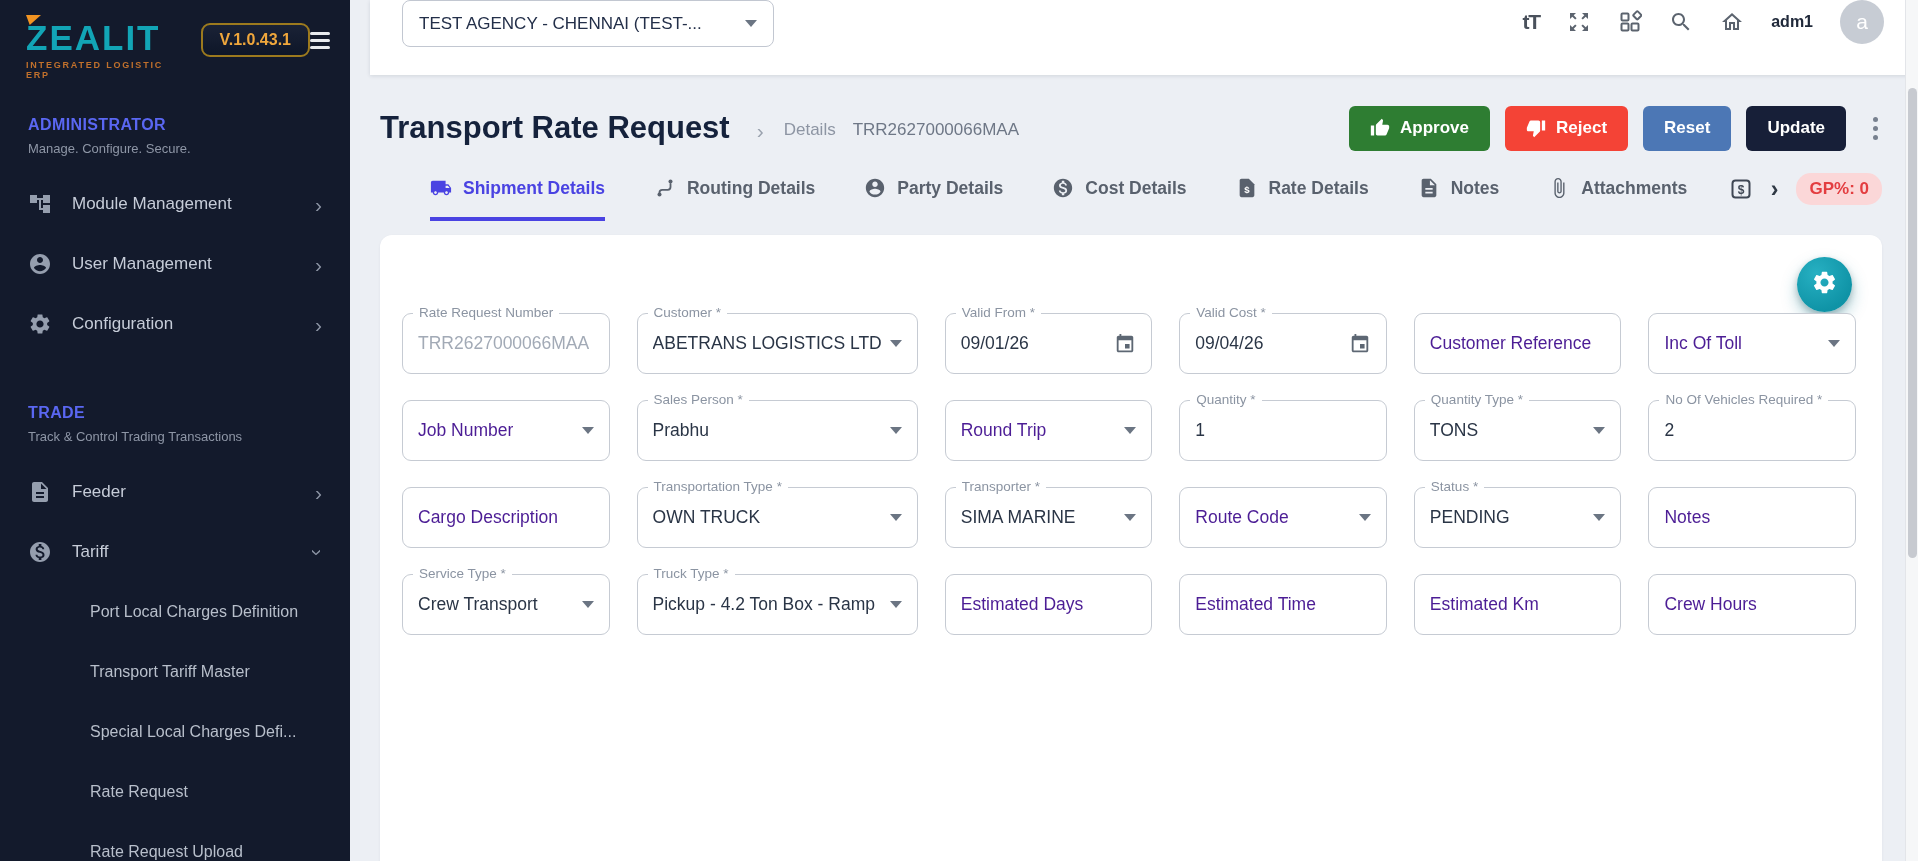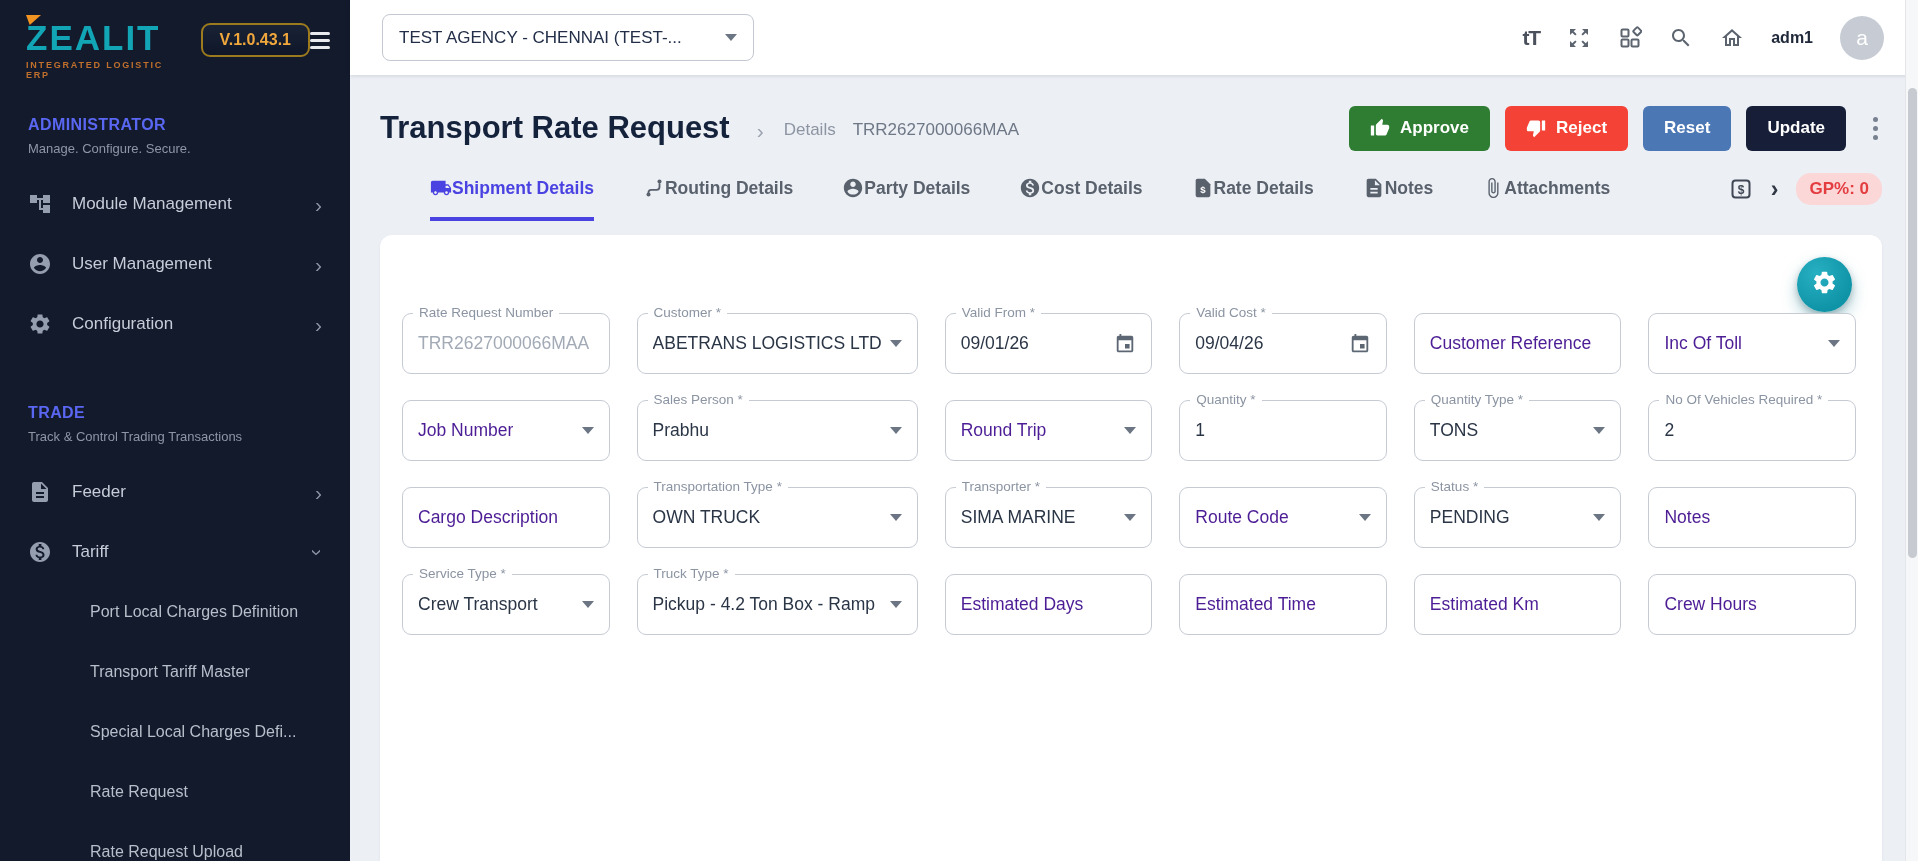--- a/index.html
+++ b/index.html
@@ -47,23 +47,23 @@
   .side-item .lbl { font-size:17px; color:#c6ccd8; }
   .side-item .chev { margin-left:auto; color:#8b93a3; font-size:21px; line-height:1; }
   .chev.down { transform:rotate(90deg); }
   .side-sub { padding-left:62px; }
   .side-subitem { height:60px; display:flex; align-items:center; font-size:16px; color:#b8bfcb; cursor:pointer; white-space:nowrap; }
 
   
   .main { flex:1; display:flex; flex-direction:column; height:100%; position:relative; }
 
   .topbar {
-    height:75px; background:#fff; display:flex; align-items:center;
+    height:75px; background:#fff; display:flex; align-items:flex-start;
     padding:0 34px 0 32px; box-shadow:0 1px 4px rgba(20,30,50,.12);
-    position:relative; z-index:2;
+    position:relative; z-index:2;margin-left:20px;
   }
   .agency-select {
     width:372px; height:47px; border:1px solid #c2c7d1; border-radius:8px;
     display:flex; align-items:center; padding:0 16px;
     font-size:17px; color:#232f49; cursor:pointer; background:#fff;
   }
   .agency-select .sel-text { white-space:nowrap; overflow:hidden; }
   .caret {
     width:0; height:0; flex:none;
     border-left:6px solid transparent; border-right:6px solid transparent;
@@ -97,21 +97,21 @@
   .btn-reset { background:#4c77b5; }
   .btn-update { background:#171f38; }
   .bicon { width:20px; height:20px; color:#fff; }
   .bicon svg { width:100%; height:100%; }
   .kebab { margin-left:8px; display:flex; flex-direction:column; align-items:center; gap:4px; cursor:pointer; padding:4px; }
   .kebab i { width:5px; height:5px; border-radius:50%; background:#78818f; }
 
   .tabs-row { display:flex; align-items:flex-end; margin-top:22px; padding-left:50px; }
   .tabs-left { display:flex; align-items:flex-end; gap:49px; }
   .tab {
-    display:flex; align-items:center; 
+    display:flex; align-items:center; gap:11px;
     padding-bottom:18px; border-bottom:4px solid transparent;
     cursor:pointer; color:#59616d; font-weight:700; font-size:17.5px; white-space:nowrap;
   }
   .tab .ticon { width:22px; height:22px; flex:none; }
   .tab .ticon svg { width:100%; height:100%; }
   .tab.active { color:#4a43e2; border-bottom-color:#4a43e2; }
   .tabs-right { margin-left:auto; display:flex; align-items:center; gap:18px; padding-bottom:16px; }
   .mini-tab { width:24px; height:24px; color:#3f4754; cursor:pointer; }
   .mini-tab svg { width:100%; height:100%; }
   .tabs-chev { color:#2f3844; font-size:23px; font-weight:700; cursor:pointer; line-height:1; }

